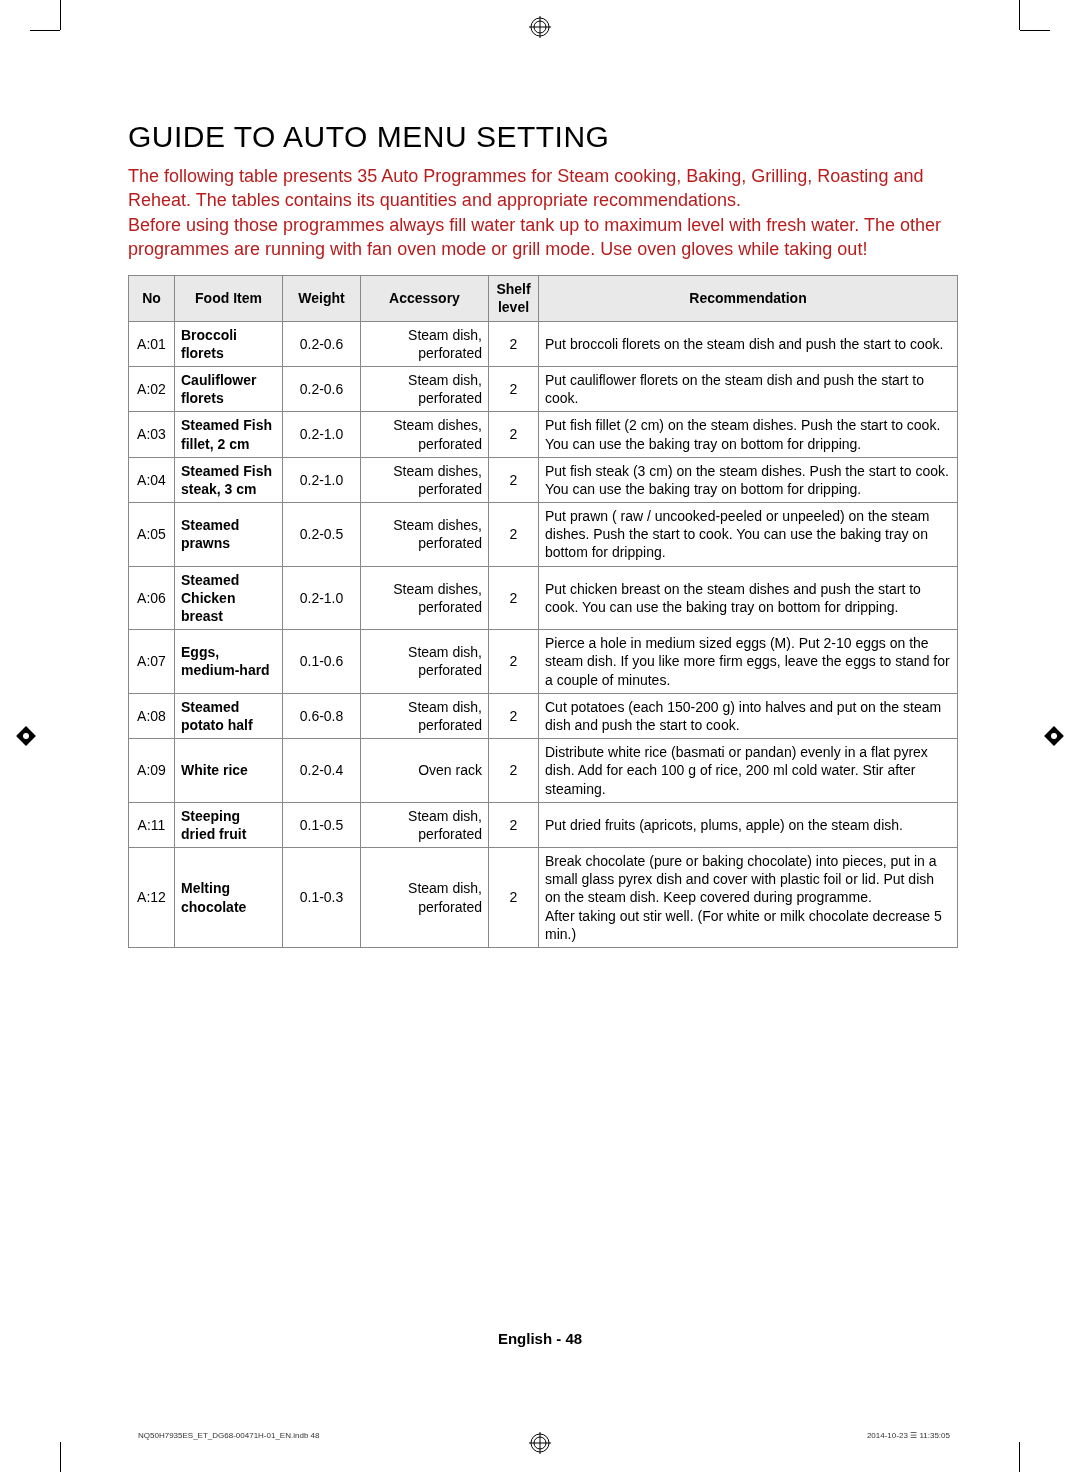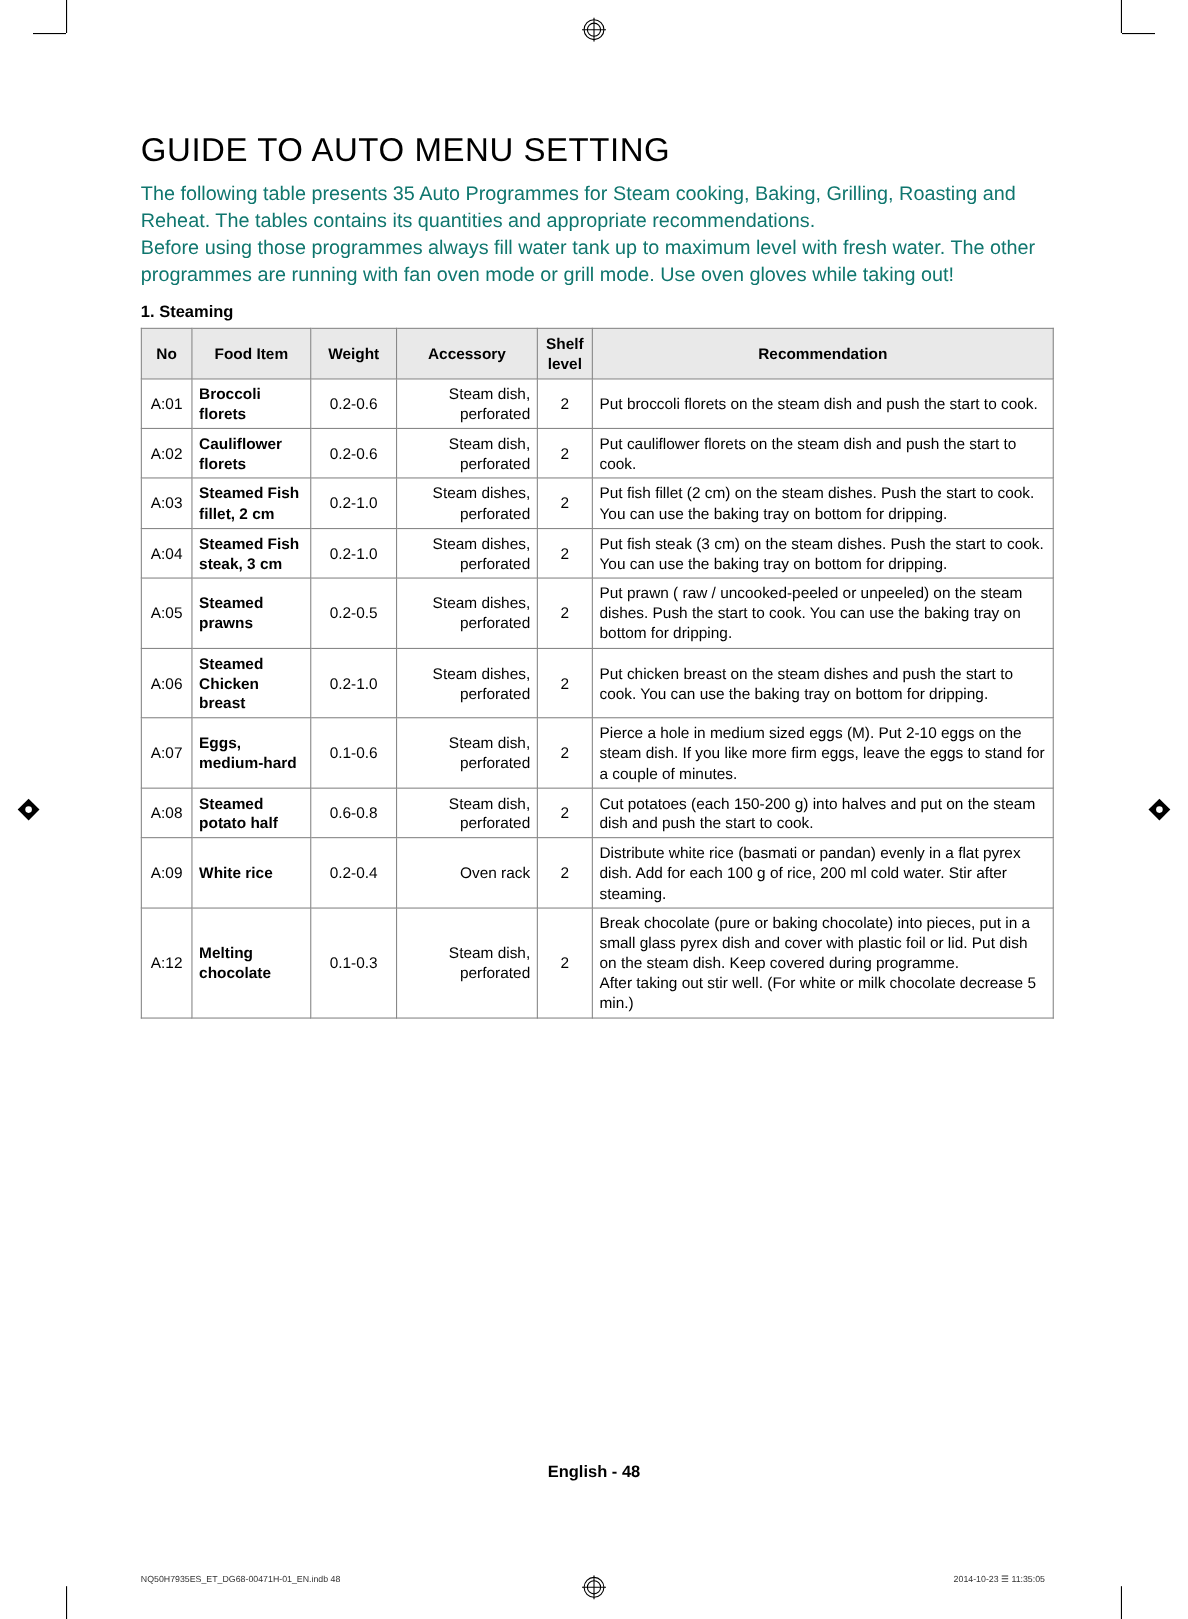--- a/index.html
+++ b/index.html
@@ -31,21 +31,21 @@
   h1 {
     font-size: 30px;
     font-weight: normal;
     letter-spacing: 0.5px;
     margin: 0 0 10px 0;
     color: #000;
   }
   .intro {
     font-size: 18px;
     line-height: 1.35;
-    color: #0f766e;
+    color: #b91c1c;
     margin-bottom: 14px;
   }
   .subhead {
     font-size: 15px;
     font-weight: bold;
     margin: 8px 0 6px 0;
   }
   table {
     border-collapse: collapse;
     width: 100%;
@@ -80,21 +80,21 @@
     text-align: center;
     font-size: 15px;
     font-weight: bold;
   }
   .footline {
     position: absolute;
     bottom: 32px;
     font-size: 8px;
     color: #333;
   }
-  .footline.left { left: 128px; }
+  .footline.left { left: 138px; }
   .footline.right { right: 130px; }
 </style>
 </head>
 <body>
 
 <div class="crop-mark cm-top-v cm-left"></div>
 <div class="crop-mark cm-top-v cm-right"></div>
 <div class="crop-mark cm-top-h cm-leftend"></div>
 <div class="crop-mark cm-top-h cm-rightend"></div>
 <div class="crop-mark cm-bottom-v cm-left"></div>
@@ -125,21 +125,20 @@
 <div class="diamond" style="right:14px; top:50%; transform:translateY(-50%);">
   <svg viewBox="0 0 24 24">
       <rect x="5" y="5" width="14" height="14" transform="rotate(45 12 12)" fill="#000"></rect>
       <circle cx="12" cy="12" r="3" fill="#fff"></circle>
     </svg>
 </div>
 
 <div class="page">
   <h1>GUIDE TO AUTO MENU SETTING</h1>
   <div class="intro">The following table presents 35 Auto Programmes for Steam cooking, Baking, Grilling, Roasting and Reheat. The tables contains its quantities and appropriate recommendations.<br>Before using those programmes always fill water tank up to maximum level with fresh water. The other programmes are running with fan oven mode or grill mode. Use oven gloves while taking out!</div>
-  <div class="subhead">1. Steaming</div>
 
   <table>
     <colgroup>
       <col class="col-no">
         <col class="col-item">
         <col class="col-weight">
       <col class="col-acc">
         <col class="col-shelf">
         <col>
     </colgroup>
@@ -220,20 +219,28 @@
         </tr>
         <tr>
           <td class="c-no">A:09</td>
           <td class="c-item">White rice</td>
           <td class="c-weight">0.2-0.4</td>
           <td class="c-acc">Oven rack</td>
           <td class="c-shelf">2</td>
           <td class="c-rec">Distribute white rice (basmati or pandan) evenly in a flat pyrex dish. Add for each 100 g of rice, 200 ml cold water. Stir after steaming.</td>
         </tr>
         <tr>
+          <td class="c-no">A:11</td>
+          <td class="c-item">Steeping dried fruit</td>
+          <td class="c-weight">0.1-0.5</td>
+          <td class="c-acc">Steam dish, perforated</td>
+          <td class="c-shelf">2</td>
+          <td class="c-rec">Put dried fruits (apricots, plums, apple) on the steam dish.</td>
+        </tr>
+        <tr>
           <td class="c-no">A:12</td>
           <td class="c-item">Melting chocolate</td>
           <td class="c-weight">0.1-0.3</td>
           <td class="c-acc">Steam dish, perforated</td>
           <td class="c-shelf">2</td>
           <td class="c-rec">Break chocolate (pure or baking chocolate) into pieces, put in a small glass pyrex dish and cover with plastic foil or lid. Put dish on the steam dish. Keep covered during programme.<br>After taking out stir well. (For white or milk chocolate decrease 5 min.)</td>
         </tr>
       </tbody>
   </table>
 </div>

